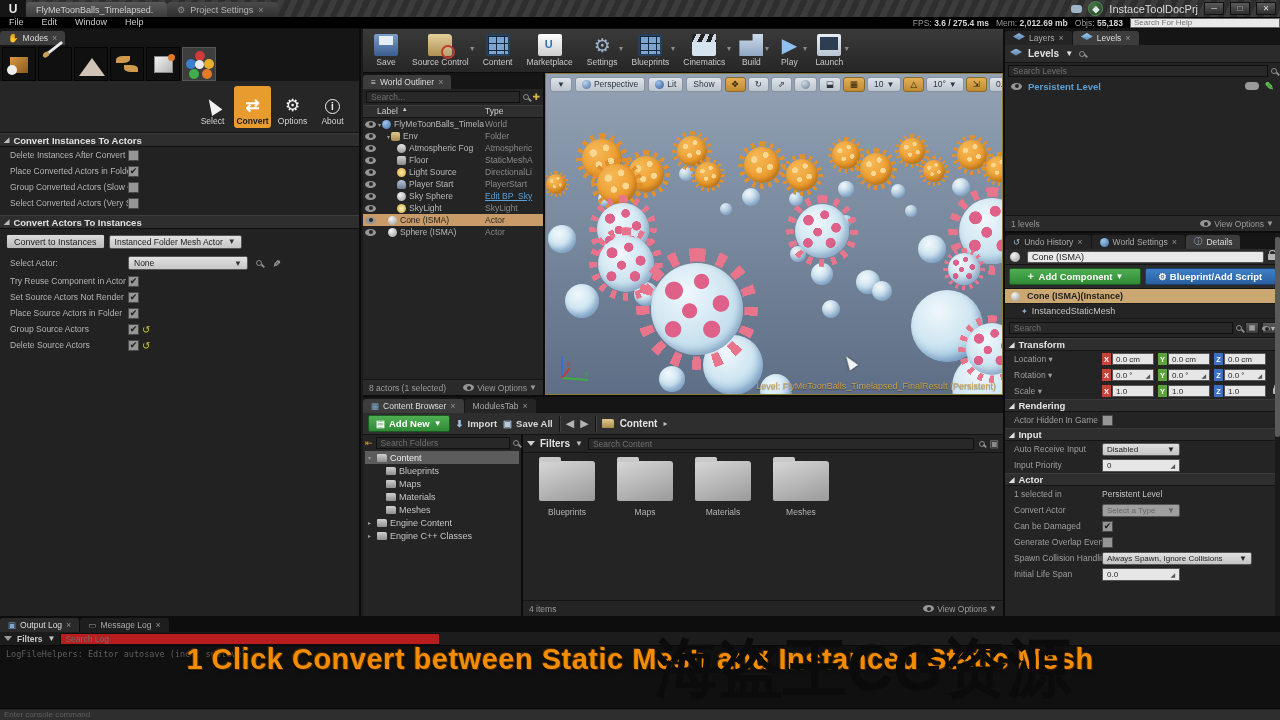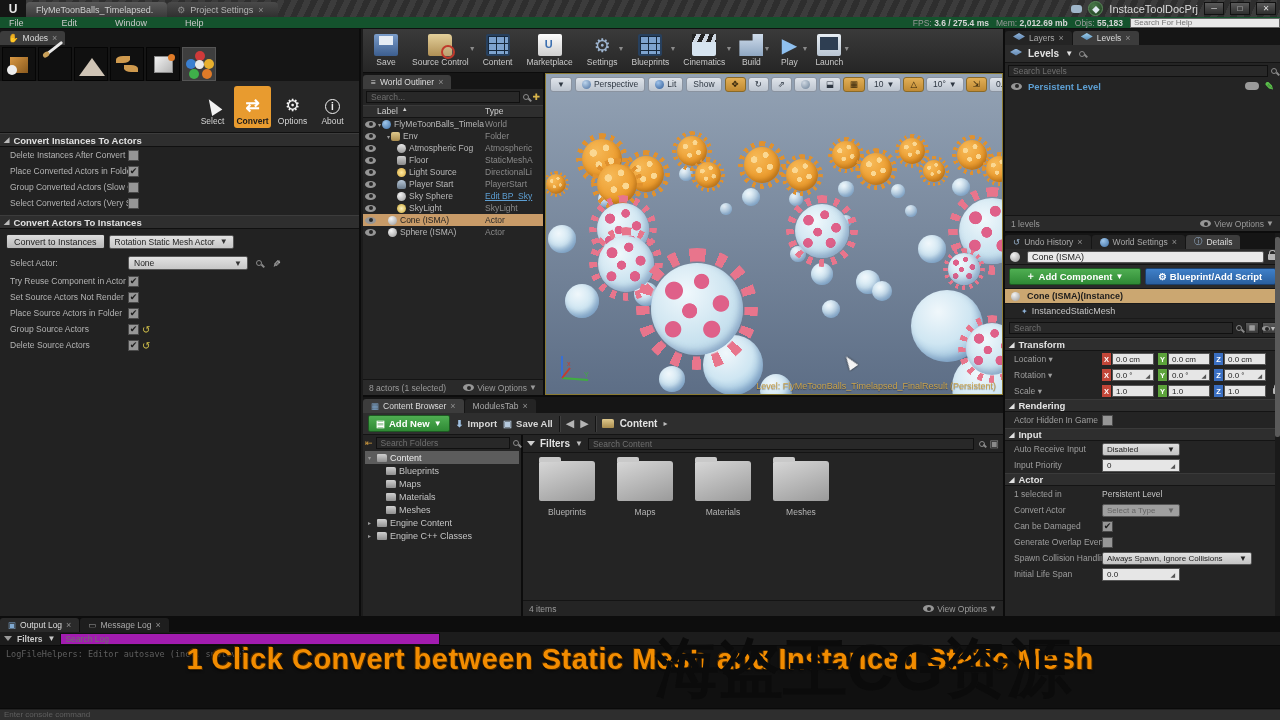--- a/index.html
+++ b/index.html
@@ -14,21 +14,21 @@
   .ue-logo{width:26px;height:17px;display:flex;align-items:center;justify-content:center;color:#e8e8e8;font-weight:bold;font-size:12px;background:#151515;}
   .doc-tab{height:15px;display:flex;align-items:center;gap:5px;padding:0 14px 0 10px;font-size:9px;color:#cfcfcf;border-radius:4px 4px 0 0;}
   .doc-tab.active{background:linear-gradient(#5a5a5a,#3a3a3a);}
   .doc-tab.inactive{background:linear-gradient(#4a4a4a,#303030);color:#b5b5b5;}
   .tab-x{color:#909090;font-size:9px;}
   .title-right{position:absolute;right:0;top:0;height:17px;display:flex;align-items:center;gap:6px;padding-right:4px;}
   .app-title{color:#d9d9d9;font-size:11px;}
   .bubble{width:11px;height:8px;border-radius:3px;background:#9fb6c9;position:relative;}
   .logo-circle{width:15px;height:15px;border-radius:50%;background:radial-gradient(circle at 35% 30%,#4a7a4a,#1c3a1c);border:1px solid #5a8a5a;display:flex;align-items:center;justify-content:center;color:#dfe8ef;font-size:9px;font-weight:bold;}
   .win-btn{width:20px;height:13px;background:linear-gradient(#5a5a5a,#2e2e2e);border:1px solid #111;color:#ddd;font-size:8px;display:flex;align-items:center;justify-content:center;}
-  .menubar{position:absolute;left:0;top:17px;width:1280px;height:12px;background:#14532d;border-bottom:1px solid #101010;display:flex;align-items:center;font-size:9px;gap:20px;}
+  .menubar{position:absolute;left:0;top:17px;width:1280px;height:12px;background:#000000;border-bottom:1px solid #101010;display:flex;font-size:9px;}
   .menu-item{padding:0 9px;color:#c9c9c9;}
   .stats{margin-left:auto;display:flex;gap:7px;align-items:center;color:#9a9a9a;font-size:8.5px;}
   .stats b{color:#d5d5d5;font-weight:bold;}
   .help-search{width:150px;height:10px;background:#e9e9e9;border:1px solid #666;font-size:8px;color:#333;padding:0 3px;}
 
   
   .eye{display:inline-block;width:11px;height:7px;border-radius:50%;background:#969696;position:relative;flex:none;}
   .eye::after{content:"";position:absolute;left:3.5px;top:1.5px;width:4px;height:4px;border-radius:50%;background:#262626;}
   .cb{width:11px;height:11px;background:#969696;border:1px solid #4a4a4a;display:inline-flex;align-items:center;justify-content:center;font-size:9px;color:#1d1d1d;flex:none;}
   .cb.checked::after{content:"✔";}
@@ -339,21 +339,21 @@
         </div>
       </div>
 
     <div class="sec-head" style="margin-top:4px;">
       <span class="tri">◢</span>
       <span>Convert Actors To Instances</span>
     </div>
     <div class="row" style="padding:5px 0 4px 6px;gap:4px;">
       <div class="gray-btn bright">Convert to Instances</div>
       <div class="drop">
-        <span>Rotation Static Mesh Actor</span>
+        <span>Instanced Folder Mesh Actor</span>
         <span class="chev">▼</span>
       </div>
     </div>
     <div class="chk-row" style="height:20px;">
       <span class="lbl">Select Actor:</span>
       <div class="drop" style="width:120px;justify-content:space-between;">
         <span>None</span>
         <span class="chev">▼</span>
       </div>
       <span class="mag" style="margin-left:8px;"></span>
@@ -1047,21 +1047,21 @@
       <div class="ptab" style="background:#1e1e1e;">
         <span style="color:#9a9a9a;">▭</span>
         <span>Message Log</span>
         <span class="tab-x">×</span>
       </div>
     </div>
     <div class="log-filters">
       <span class="funnel" style="border-top-color:#9a9a9a;"></span>
       <span>Filters</span>
       <span class="chev">▼</span>
-      <input class="darksearch" style="width: 380px; background: #a21caf;" placeholder="Search Log">
+      <input class="darksearch" style="width: 380px; background: #b91c1c;" placeholder="Search Log">
     </div>
     <div class="log-text">LogFileHelpers: Editor autosave (incl. sublevel</div>
   </div>
 
   <div class="console-bar">
     <input class="console-input" placeholder="Enter console command" style="">
   </div>
 
   <div class="caption">1 Click Convert between Static Mesh and Instanced Static Mesh</div>
   <div class="watermark">海盗王CG资源</div>

